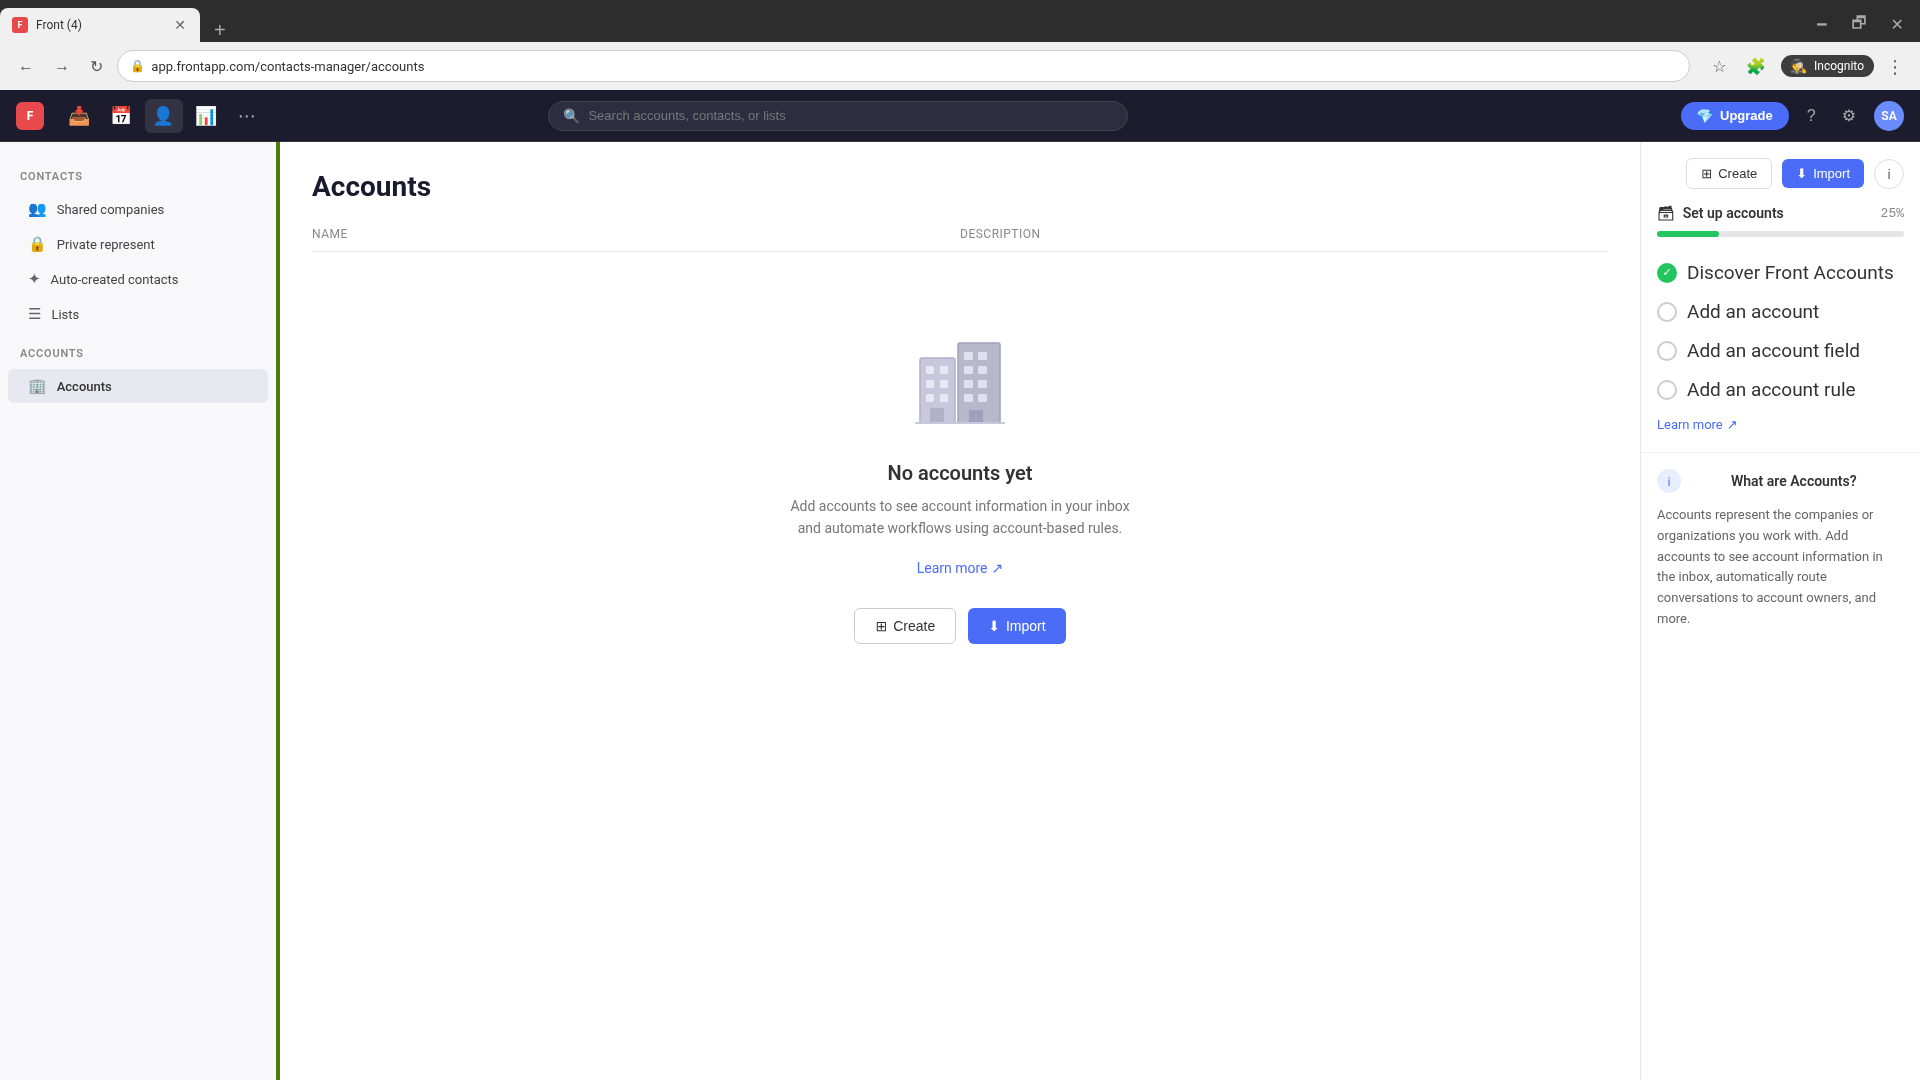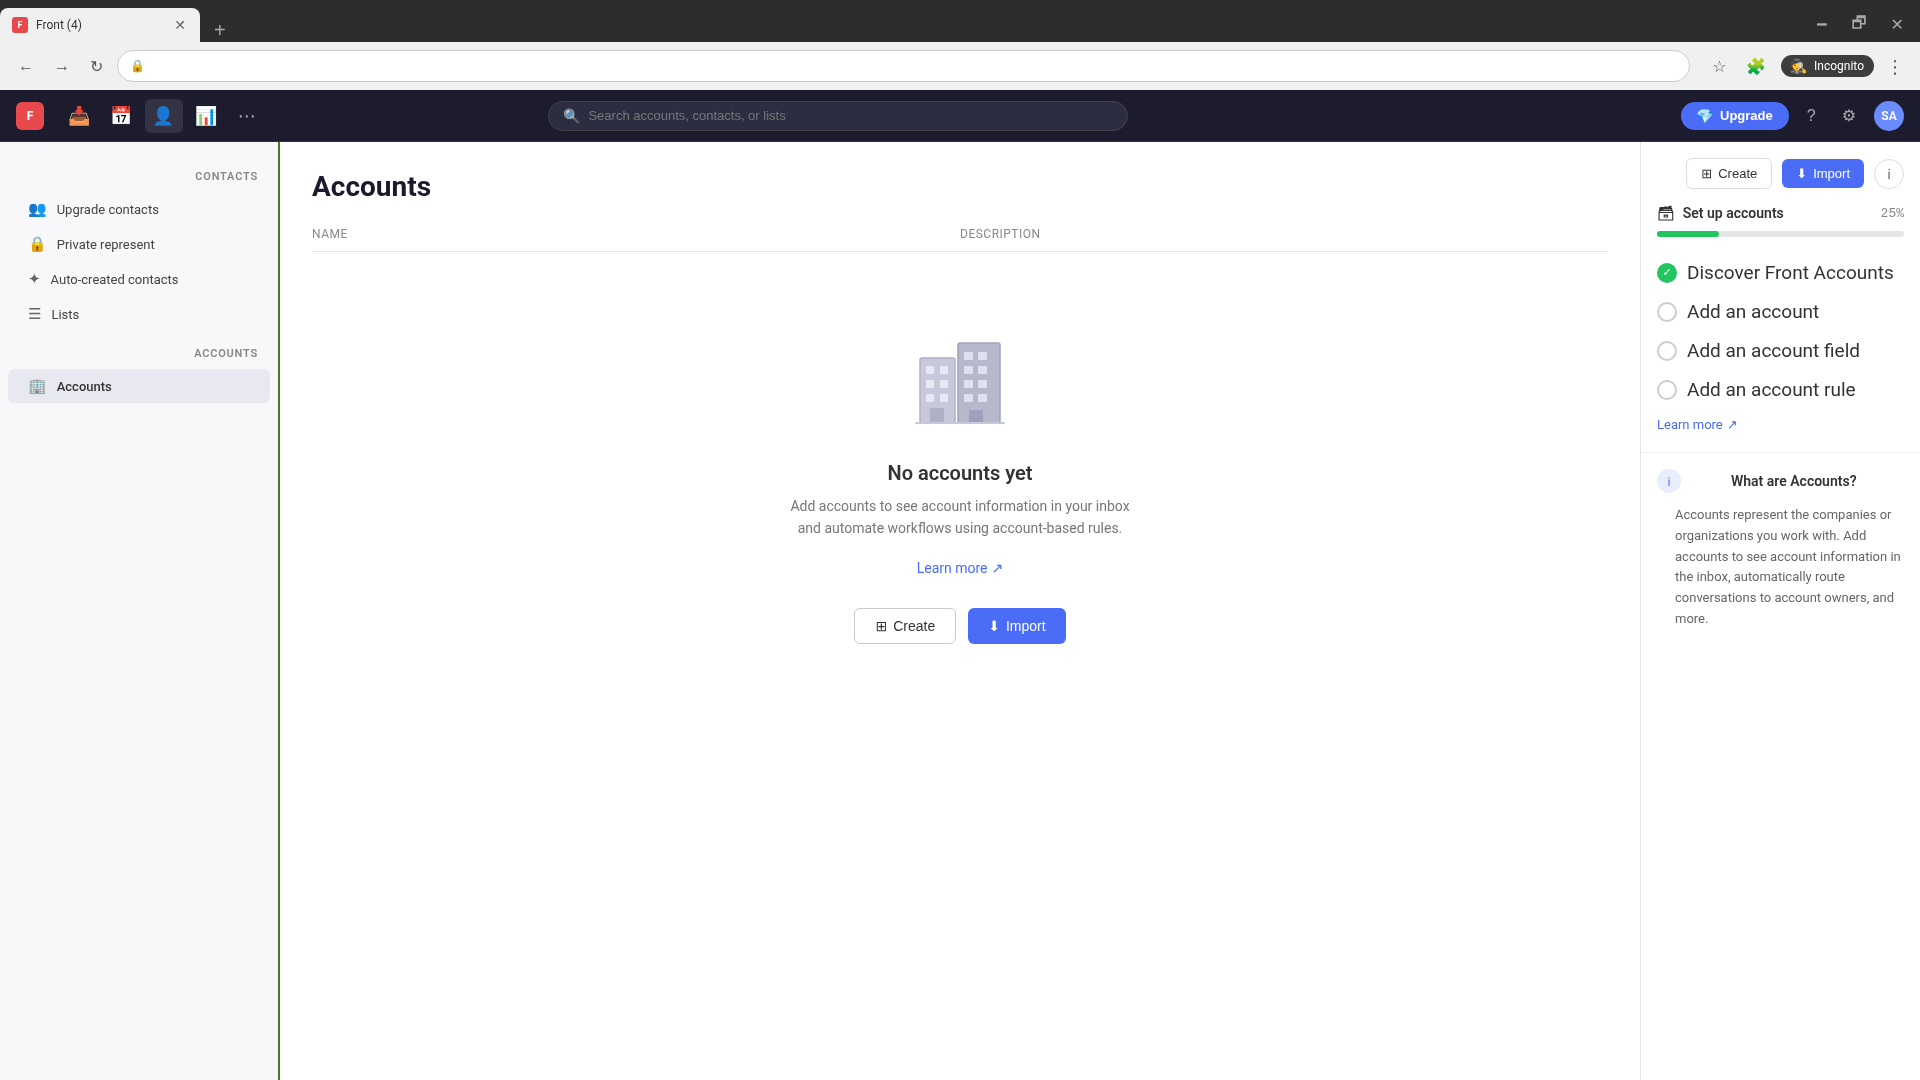--- a/index.html
+++ b/index.html
@@ -43,21 +43,21 @@
     .topbar-right { display: flex; align-items: center; gap: 10px; margin-left: auto; }
     .upgrade-btn { background: #4a6cf7; color: white; border: none; border-radius: 18px; padding: 6px 16px; font-size: 13px; font-weight: 600; cursor: pointer; display: flex; align-items: center; gap: 6px; }
     .upgrade-btn .gem-icon { font-size: 14px; }
     .topbar-action-btn { background: none; border: none; color: #aaa; font-size: 16px; cursor: pointer; padding: 6px 8px; border-radius: 6px; }
     .avatar { width: 30px; height: 30px; background: #6b8cff; border-radius: 50%; display: flex; align-items: center; justify-content: center; color: white; font-size: 12px; font-weight: 600; cursor: pointer; }
 
     
     .main-layout { display: flex; flex: 1; overflow: hidden; }
 
     
-    .sidebar { width: 280px; background: #f8f8fa; border-right: 2px solid #4d7c0f; padding: 20px 0; flex-shrink: 0; overflow-y: auto; text-align: right; }
+    .sidebar { width: 280px; background: #f8f8fa; border-right: 4px solid #4d7c0f; padding: 20px 0; flex-shrink: 0; overflow-y: auto; }
     .sidebar-section-label { font-size: 11px; font-weight: 600; color: #888; text-transform: uppercase; letter-spacing: 0.8px; padding: 0 20px 8px; margin-top: 8px; }
     .sidebar-item { display: flex; align-items: center; gap: 10px; padding: 8px 20px; cursor: pointer; border-radius: 6px; margin: 1px 8px; color: #444; font-size: 13px; }
     .sidebar-item.active { background: #e8e8f0; color: #333; font-weight: 500; }
     .sidebar-item .item-icon { font-size: 15px; color: #666; }
     .sidebar-item.active .item-icon { color: #444; }
 
     
     .main-content { flex: 1; display: flex; overflow: hidden; }
 
     .content-area { flex: 1; padding: 28px 32px; overflow-y: auto; }
@@ -96,21 +96,21 @@
     .setup-item .radio-circle { width: 20px; height: 20px; border-radius: 50%; border: 2px solid #ccc; background: white; flex-shrink: 0; }
     .setup-item.checked { color: #333; }
     .setup-item .item-label { font-size: 19px; }
 
     .learn-more-link { color: #4a6cf7; font-size: 13px; display: flex; align-items: center; gap: 4px; cursor: pointer; padding: 4px 0; margin-top: 4px; }
 
     .what-section { padding: 16px; }
     .what-header { display: flex; align-items: center; gap: 10px; margin-bottom: 12px; }
     .what-icon { width: 24px; height: 24px; background: #e8eeff; border-radius: 50%; display: flex; align-items: center; justify-content: center; color: #4a6cf7; font-size: 12px; }
     .what-title { font-size: 14px; font-weight: 600; color: #333; margin-left: 40px; }
-    .what-desc { font-size: 13px; color: #666; line-height: 1.6; margin-left: 18px; }
+    .what-desc { font-size: 13px; color: #666; line-height: 1.6; }
 
     
     .building-svg { width: 100px; height: 100px; }
   </style>
 </head>
 <body>
 
 <div class="browser-chrome">
 
   <div class="tab-bar">
@@ -126,20 +126,21 @@
       <button class="win-btn">✕</button>
     </div>
   </div>
 
   <div class="address-bar-row">
     <button class="nav-btn">←</button>
     <button class="nav-btn">→</button>
     <button class="nav-btn">↻</button>
     <div class="address-bar">
       <span class="lock-icon">🔒</span>
+      <span class="url">app.frontapp.com/contacts-manager/accounts</span>
     </div>
     <div class="browser-actions">
       <button class="browser-action-btn">☆</button>
       <button class="browser-action-btn">🧩</button>
       <div class="incognito-badge">
         <span class="inc-icon">🕵</span>
         <span>Incognito</span>
       </div>
       <span class="menu-dots">⋮</span>
     </div>
@@ -170,21 +171,21 @@
         <div class="avatar">SA</div>
       </div>
     </div>
 
     <div class="main-layout">
 
       <div class="sidebar">
         <div class="sidebar-section-label">Contacts</div>
         <div class="sidebar-item">
           <span class="item-icon">👥</span>
-          <span>Upgrade contacts</span>
+          <span>Shared companies</span>
         </div>
         <div class="sidebar-item">
           <span class="item-icon">🔒</span>
           <span>Private represent</span>
         </div>
         <div class="sidebar-item">
           <span class="item-icon">✦</span>
           <span>Auto-created contacts</span>
         </div>
         <div class="sidebar-item">

